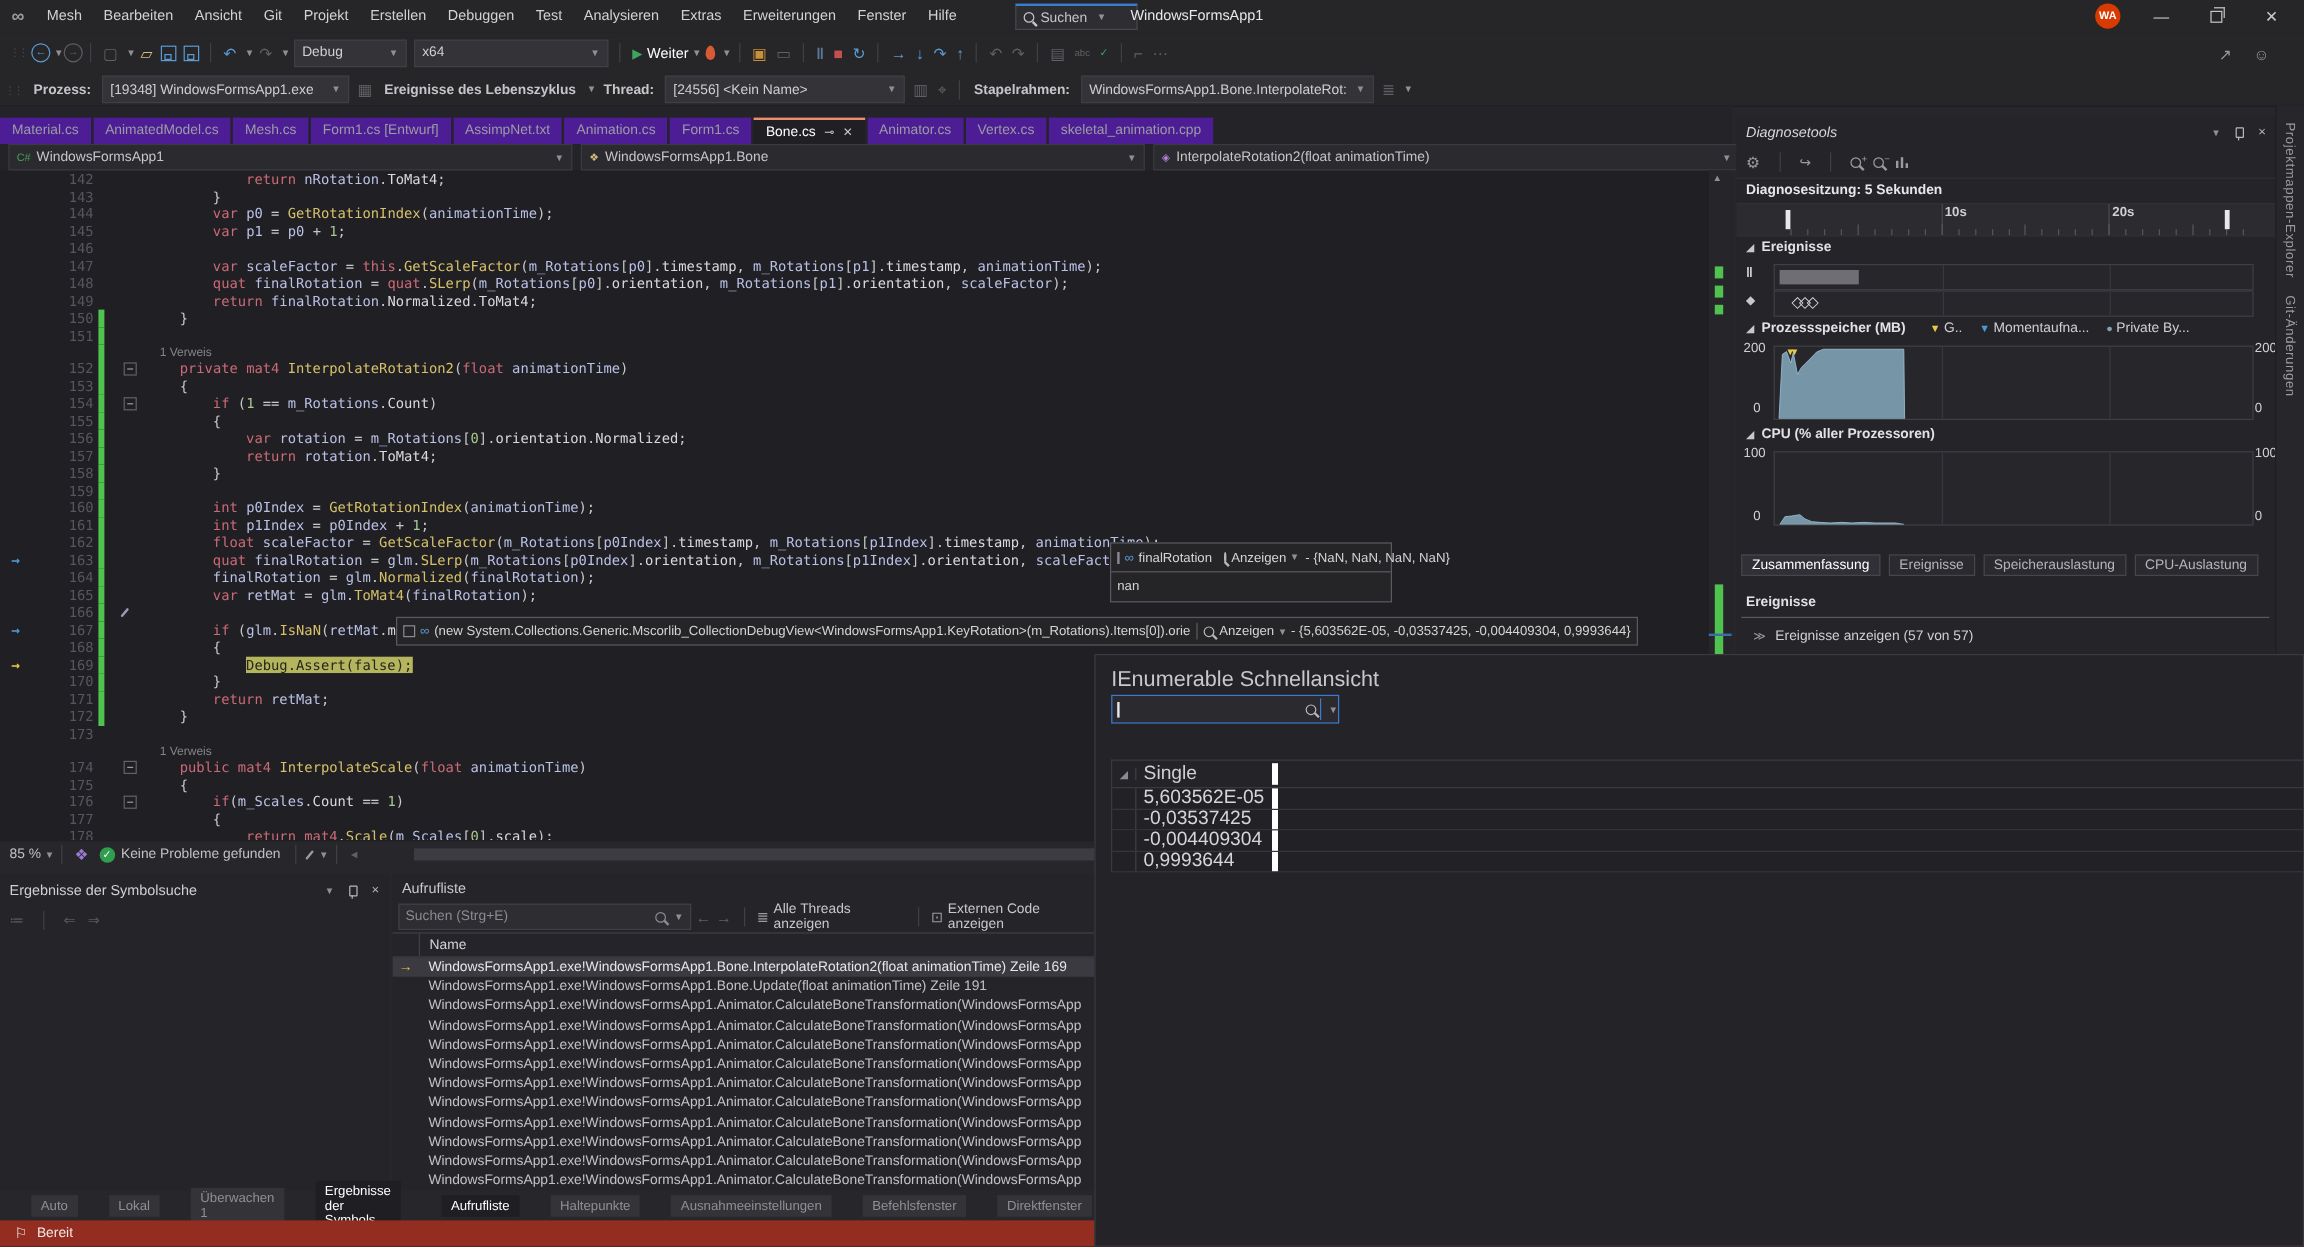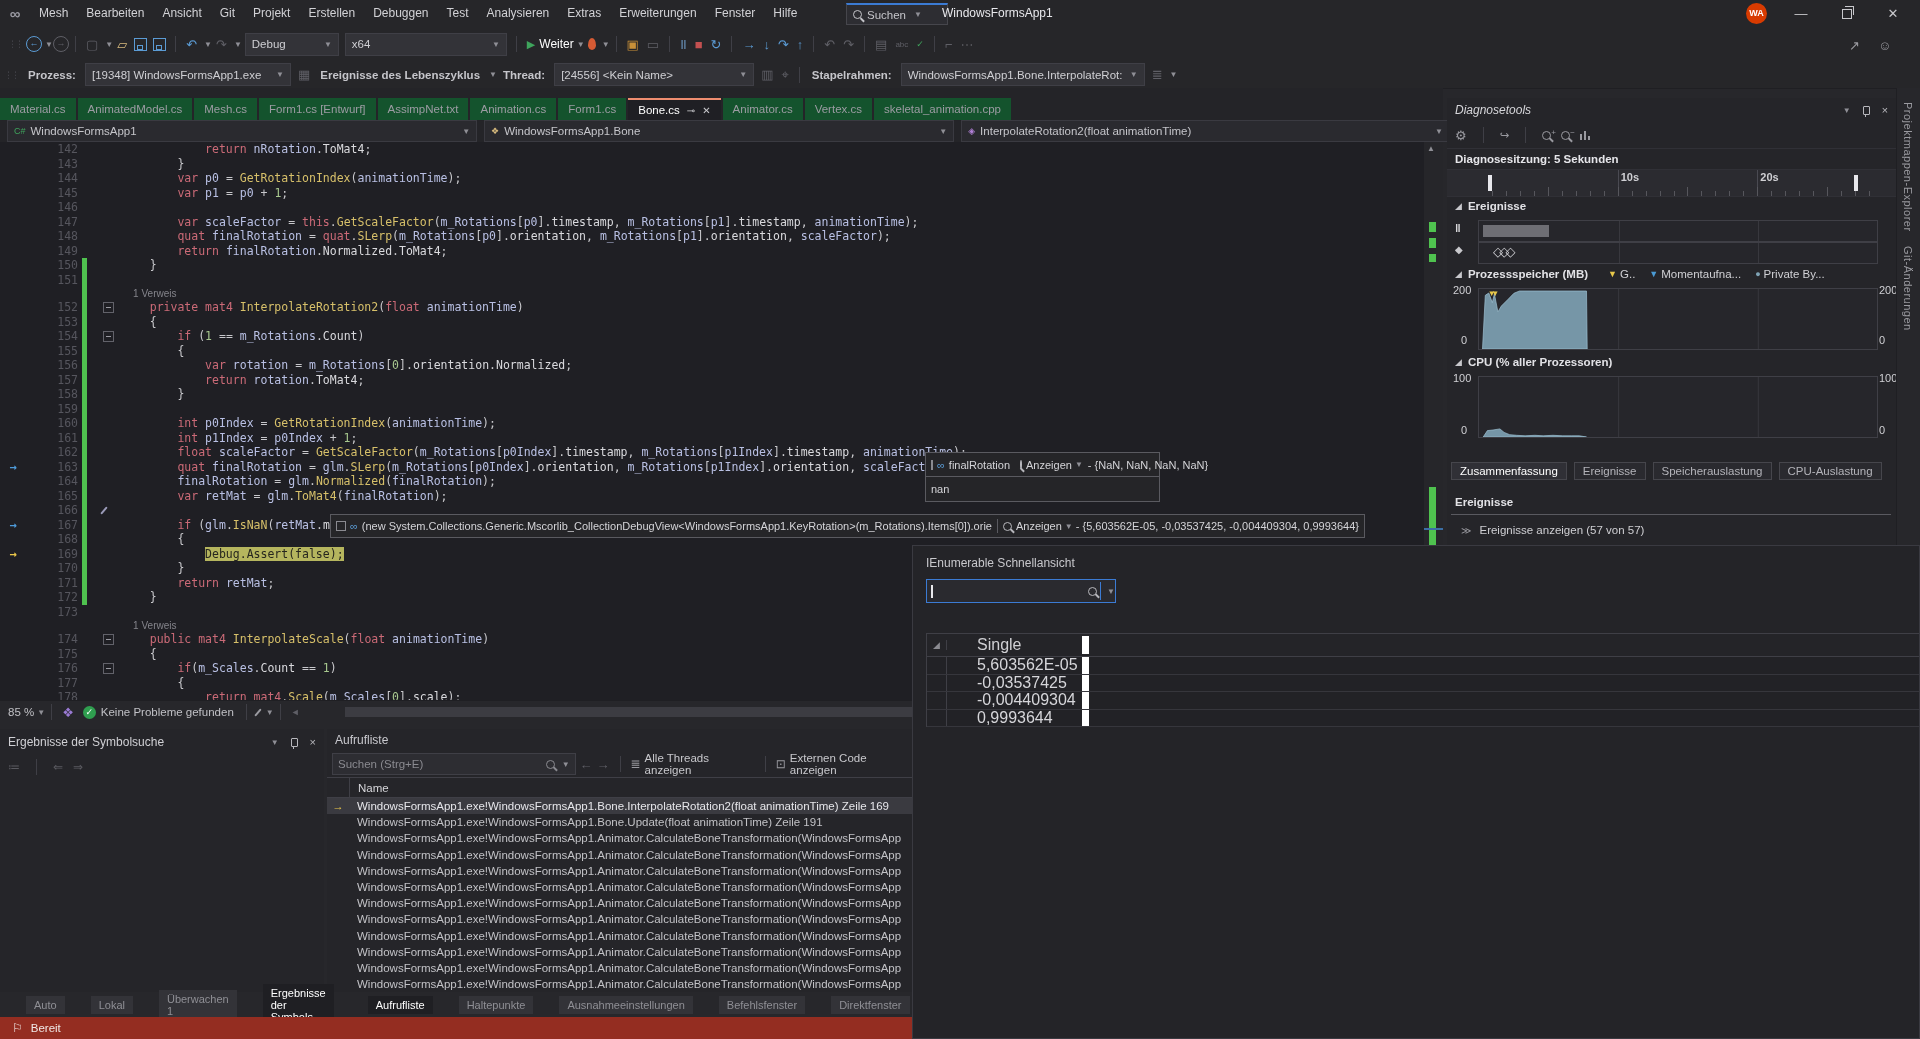--- a/index.html
+++ b/index.html
@@ -32,21 +32,21 @@
   .i-backc.dis{border-color:#5f5f66;color:#5f5f66;}
   .i-save{display:inline-block;width:11px;height:11px;border:1px solid #5b9bd4;position:relative;margin:0 3px;}
   .i-save::after{content:"";position:absolute;left:2px;bottom:0;width:4px;height:3px;border:1px solid #5b9bd4;}
   .i-flame{display:inline-block;width:8px;height:12px;background:#d65b34;border-radius:50% 50% 50% 50%/60% 60% 40% 40%;margin:0 3px;}
   
   #procbar{left:0;top:61px;width:1920px;height:27px;background:#262629;border-bottom:1px solid #1f1f23;display:flex;align-items:center;font-size:11.5px;}
   .plabel{color:#c5c5ca;margin:16px 6px;font-weight:bold;}
   
   #editor{left:0;top:88px;width:1443px;height:634px;background:#1f1f24;}
   #tabrow{left:0;top:0;width:1443px;height:32px;background:#242428;display:flex;align-items:flex-end;}
-  .etab{height:22px;background:#14532d;color:#9c9ca3;font-size:11.5px;padding:0 10px;display:flex;align-items:center;margin-right:2px;}
+  .etab{height:22px;background:#4c1d95;color:#9c9ca3;font-size:11.5px;padding:0 10px;display:flex;align-items:center;margin-right:2px;}
   .etab.active{background:#1f1f24;color:#ffffff;border-top:2px solid #ee8d70;height:20px;}
   .etab .pin,.etab .x{margin-left:7px;color:#c8c8cc;font-size:10px;}
   #crumbs{left:0;top:32px;width:1443px;height:22px;background:#242428;display:flex;gap:7px;padding-left:7px;}
   .crumb{height:20px;background:#2a2a2f;border:1px solid #3a3a41;display:flex;align-items:center;justify-content:space-between;
      font-size:11.5px;color:#c5c5ca;padding:0 6px;}
   .ci{font-size:9px;margin-right:5px;}
   
   #codearea{left:0;top:54px;width:1424px;height:558px;overflow:hidden;}
   .crow{display:flex;height:14.5px;line-height:14.5px;font-family:"DejaVu Sans Mono","Liberation Mono",monospace;font-size:11.5px;white-space:pre;}
   .crow.lens{height:13px;line-height:13px;}
@@ -107,28 +107,28 @@
   .csrow{display:flex;height:16.2px;line-height:16.2px;color:#c2c2c6;white-space:nowrap;}
   .csrow.sel{background:#3a3a40;color:#e6e6ea;}
   .csicon{width:22px;flex:none;text-align:center;font-weight:bold;}
   
   #btabs{left:0;top:992px;width:912px;height:25px;background:#27272b;display:flex;align-items:center;font-size:11px;}
   .btab{background:#333338;color:#8f8f95;padding:3px 8px;margin-right:2px;margin-left:24px;}
   .btab.active{background:#1f1f23;color:#ffffff;}
   #statusbar{left:0;top:1017px;width:1920px;height:22px;display:flex;align-items:center;color:#f0e8e6;font-size:11.5px;z-index:20;}
   
   #quickwatch{left:912px;top:545px;width:1008px;height:494px;background:#242428;border:1px solid #3a3a41;box-sizing:border-box;z-index:40;}
-  #qw-title{position:absolute;left:13px;top:10px;font-size:12px;color:#c8c8cc;}
+  #qw-title{position:absolute;left:13px;top:10px;font-size:18px;color:#c8c8cc;}
   #qw-search{position:absolute;left:13px;top:33px;width:188px;height:22px;background:#2a2a2f;border:1px solid #3b7bd4;
      display:flex;align-items:center;color:#9a9aa0;}
   #qw-table{position:absolute;left:13px;top:87px;right:0;border-top:1px solid #3f3f46;border-left:1px solid #3f3f46;}
   .qw-hrow{display:flex;height:22px;background:#242428;border-bottom:1px solid #3f3f46;color:#d0d0d4;align-items:center;}
   .qw-row{display:flex;height:16.5px;line-height:16.5px;background:#222226;border-bottom:1px solid #36363c;color:#d6d6da;}
   .qw-c0{width:19px;flex:none;border-right:1px solid #3f3f46;}
-  .qw-c1{width:118px;flex:none;border-right:7px solid #ffffff;padding-left:6px;box-sizing:border-box;margin-left:24px;}
+  .qw-c1{width:118px;flex:none;border-right:5px solid #ffffff;padding-left:6px;box-sizing:border-box;}
   .qw-c2{flex:1;}
   
   .datatip{position:absolute;background:#252528;border:1px solid #5a5a60;display:flex;align-items:center;
      font-size:11px;color:#d4d4d8;padding:0 5px;height:22px;z-index:60;white-space:nowrap;}
   .i-chk{display:inline-block;width:8px;height:8px;border:1px solid #8a8a90;margin-right:4px;}
   .i-link{color:#5b9bd4;font-size:11px;margin-right:4px;}
   .vsep{width:1px;height:14px;background:#5a5a60;margin:0 5px;}
   #tip1{left:925px;top:452px;width:233px;height:48px;flex-direction:column;align-items:stretch;padding:0;}
   #tip1 .t1r{display:flex;align-items:center;height:23px;padding:0 5px;}
   #tip1 .t1r + .t1r{border-top:1px solid #5a5a60;}

